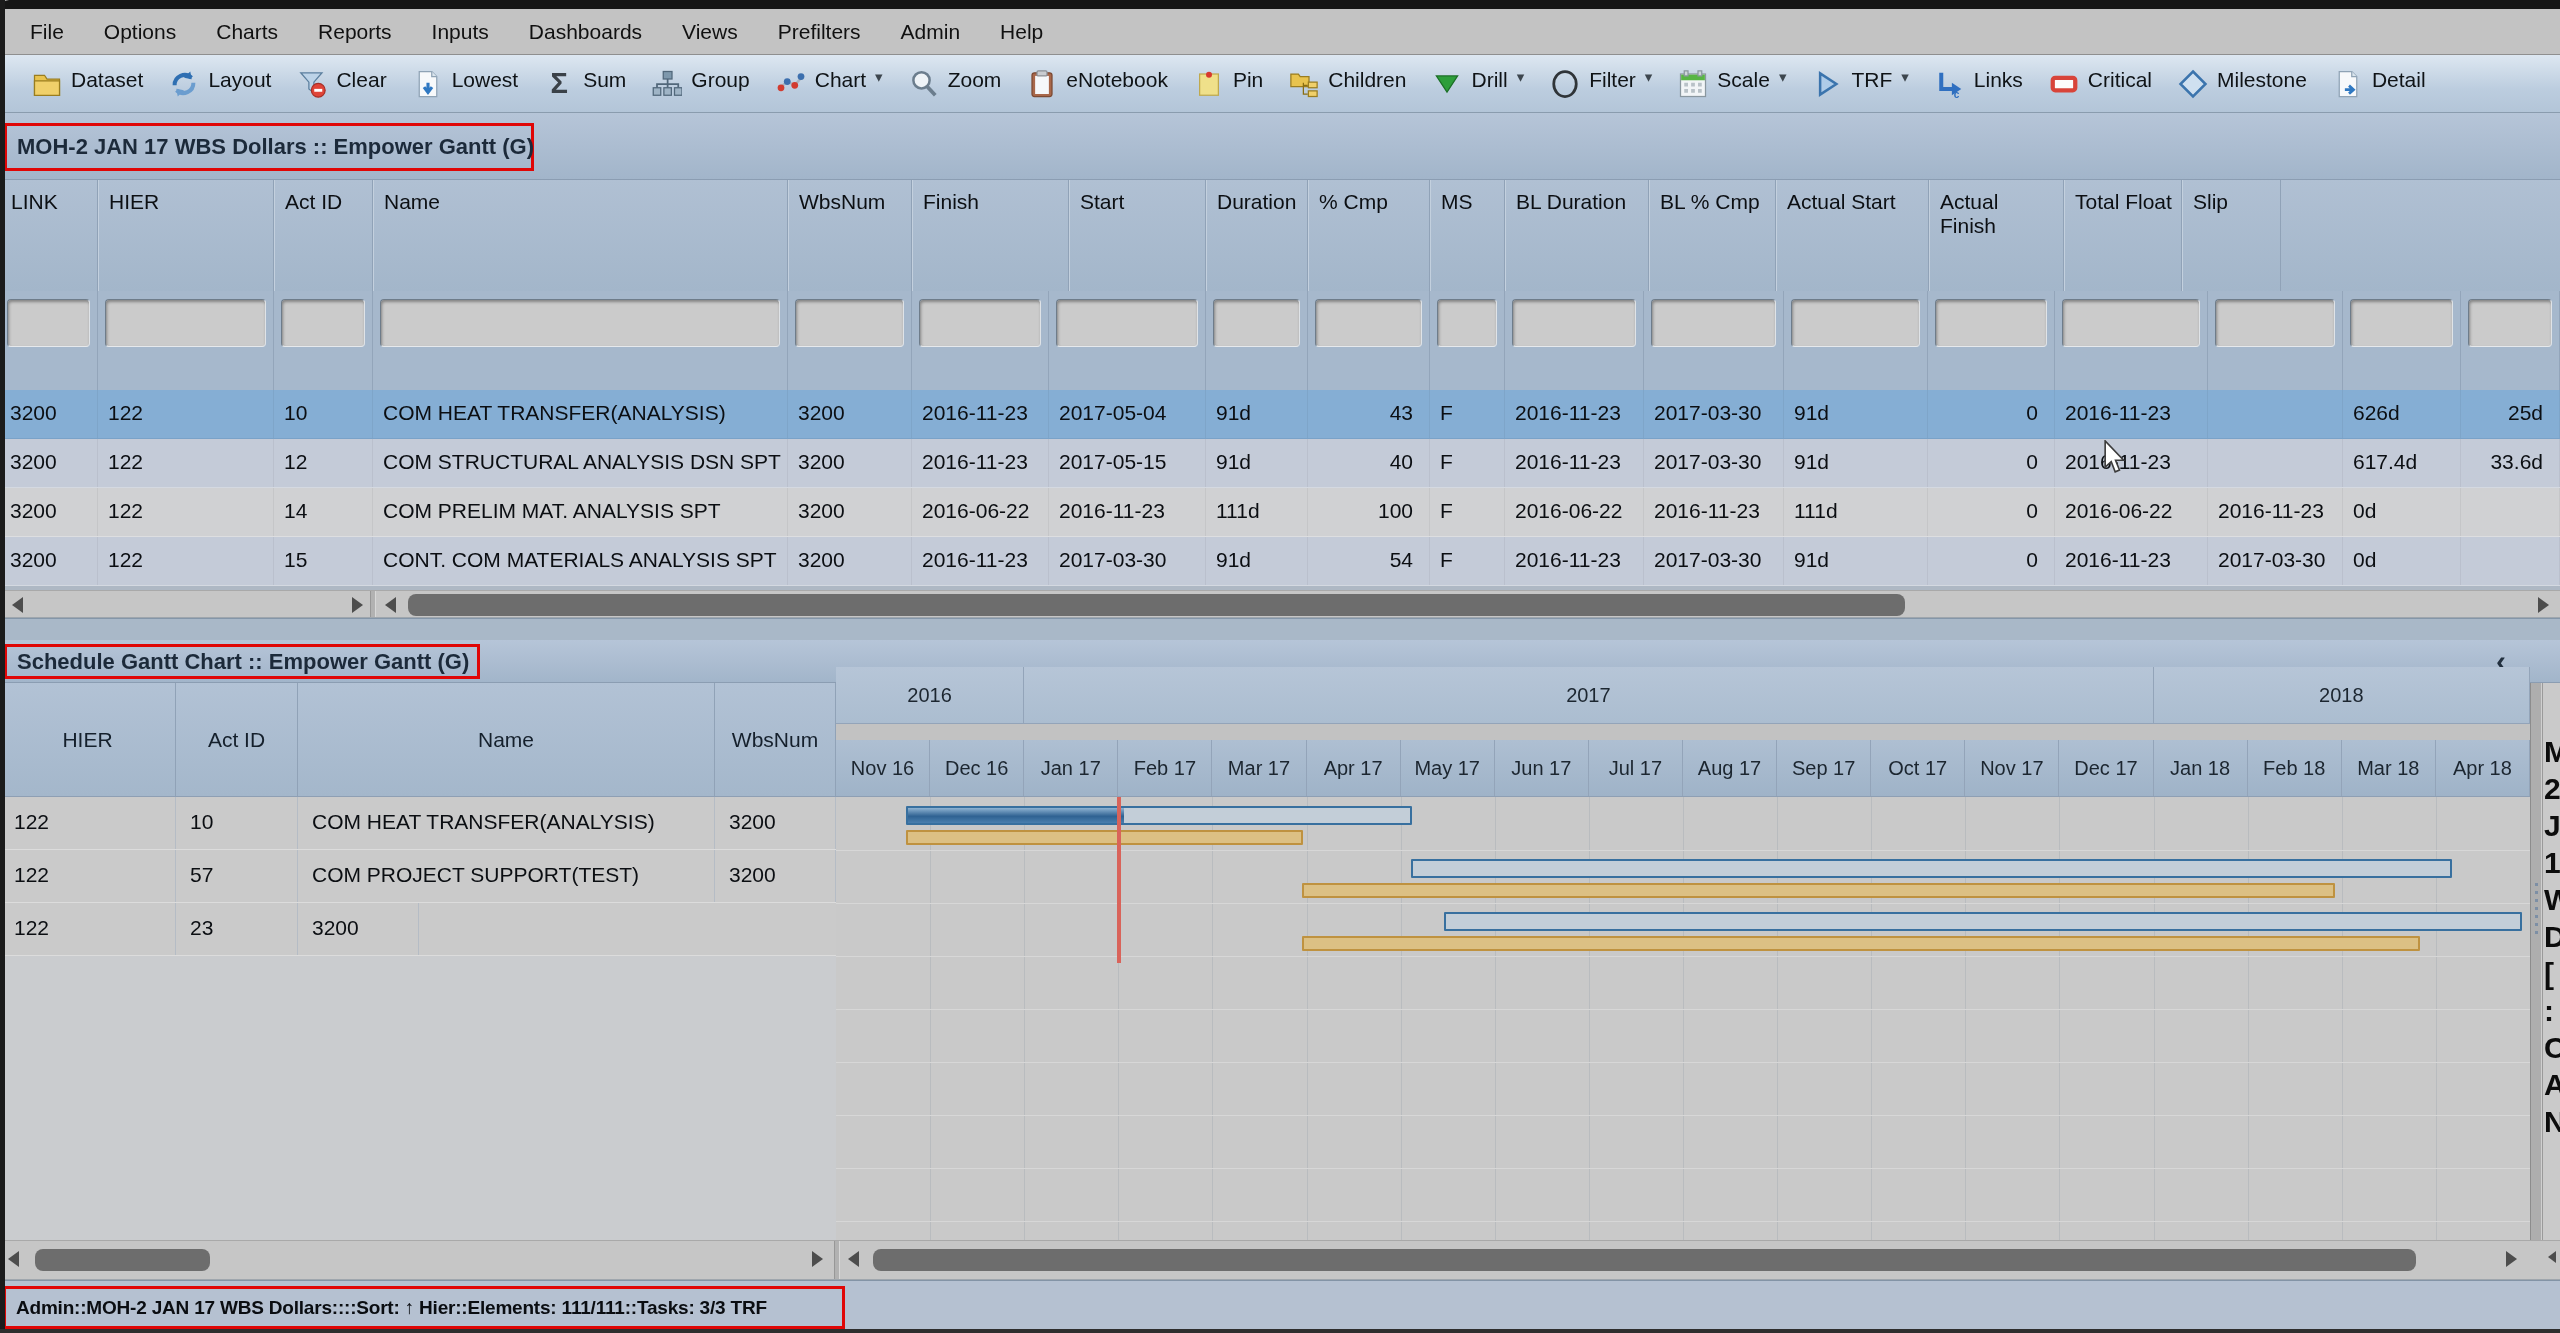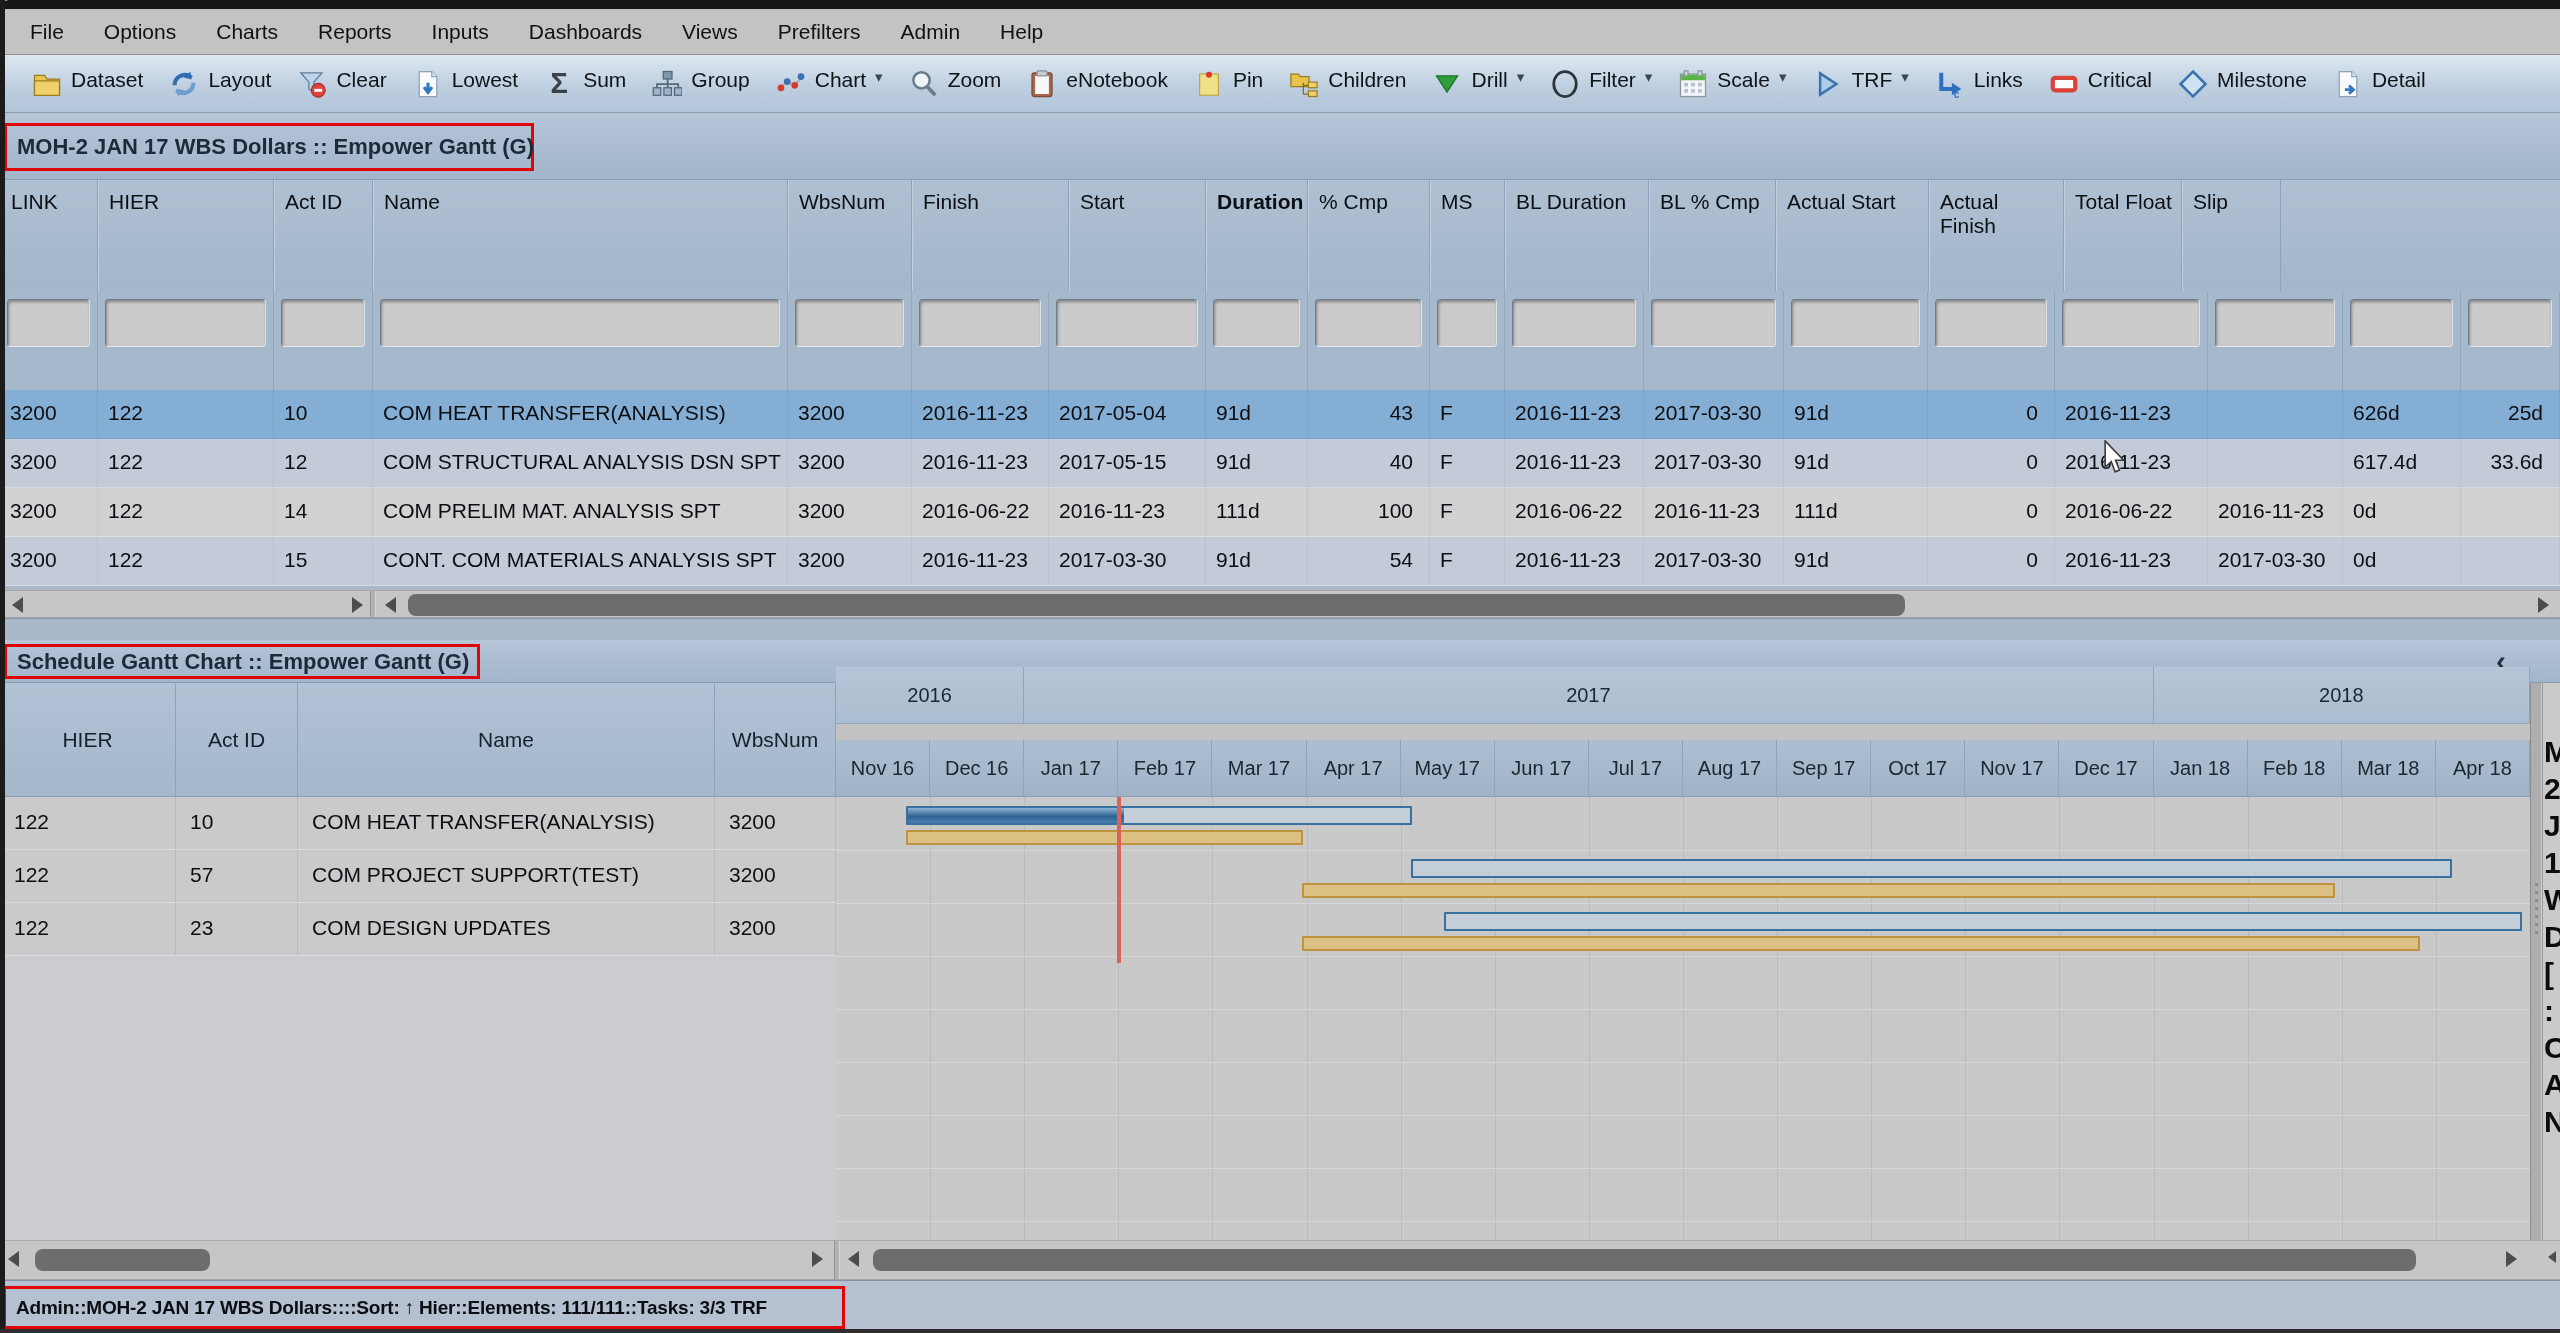--- a/index.html
+++ b/index.html
@@ -304,21 +304,21 @@
   </div>
 
   <div class="abs" id="p1-header">
       <div class="h-cell" style="width: 98px;"><span>LINK</span></div>
       <div class="h-cell" style="width: 176px;"><span>HIER</span></div>
       <div class="h-cell" style="width: 99px;"><span>Act ID</span></div>
       <div class="h-cell" style="width: 415px;"><span>Name</span></div>
       <div class="h-cell" style="width: 124px;"><span>WbsNum</span></div>
       <div class="h-cell" style="width: 157px;"><span>Finish</span></div>
       <div class="h-cell" style="width: 137px;"><span>Start</span></div>
-      <div class="h-cell" style="width: 102px; font-weight: bold;"><span>Duration</span></div>
+      <div class="h-cell" style="width: 102px;"><span>Duration</span></div>
       <div class="h-cell" style="width: 122px;"><span>% Cmp</span></div>
       <div class="h-cell" style="width: 75px;"><span>MS</span></div>
       <div class="h-cell" style="width: 144px;"><span>BL Duration</span></div>
       <div class="h-cell" style="width: 127px;"><span>BL % Cmp</span></div>
       <div class="h-cell" style="width: 153px;"><span>Actual Start</span></div>
       <div class="h-cell" style="width: 135px;"><span>Actual Finish</span></div>
       <div class="h-cell" style="width: 118px;"><span>Total Float</span></div>
       <div class="h-cell" style="width: 99px;"><span>Slip</span></div>
     </div>
   <div class="abs" id="p1-filter">
@@ -458,21 +458,20 @@
       </div>
       <div class="g-row">
         <div class="g-cell" style="width: 176px;">122</div>
         <div class="g-cell" style="width: 122px;">57</div>
         <div class="g-cell" style="width: 417px;">COM PROJECT SUPPORT(TEST)</div>
         <div class="g-cell" style="width: 121px;">3200</div>
       </div>
       <div class="g-row">
         <div class="g-cell" style="width: 176px;">122</div>
         <div class="g-cell" style="width: 122px;">23</div>
-        <div class="g-cell" style="width: 417px;">COM DESIGN UPDATES</div>
         <div class="g-cell" style="width: 121px;">3200</div>
       </div>
     </div>
   <div class="abs" id="tl-years">
       <div class="y-cell" style="width: 188.222px;">2016</div>
       <div class="y-cell" style="width: 1129.33px;">2017</div>
       <div class="y-cell" style="width: 376.444px;">2018</div>
     </div>
   <div class="abs" id="tl-months">
       <div class="m-cell" style="width: 94.1111px;">Nov 16</div>

